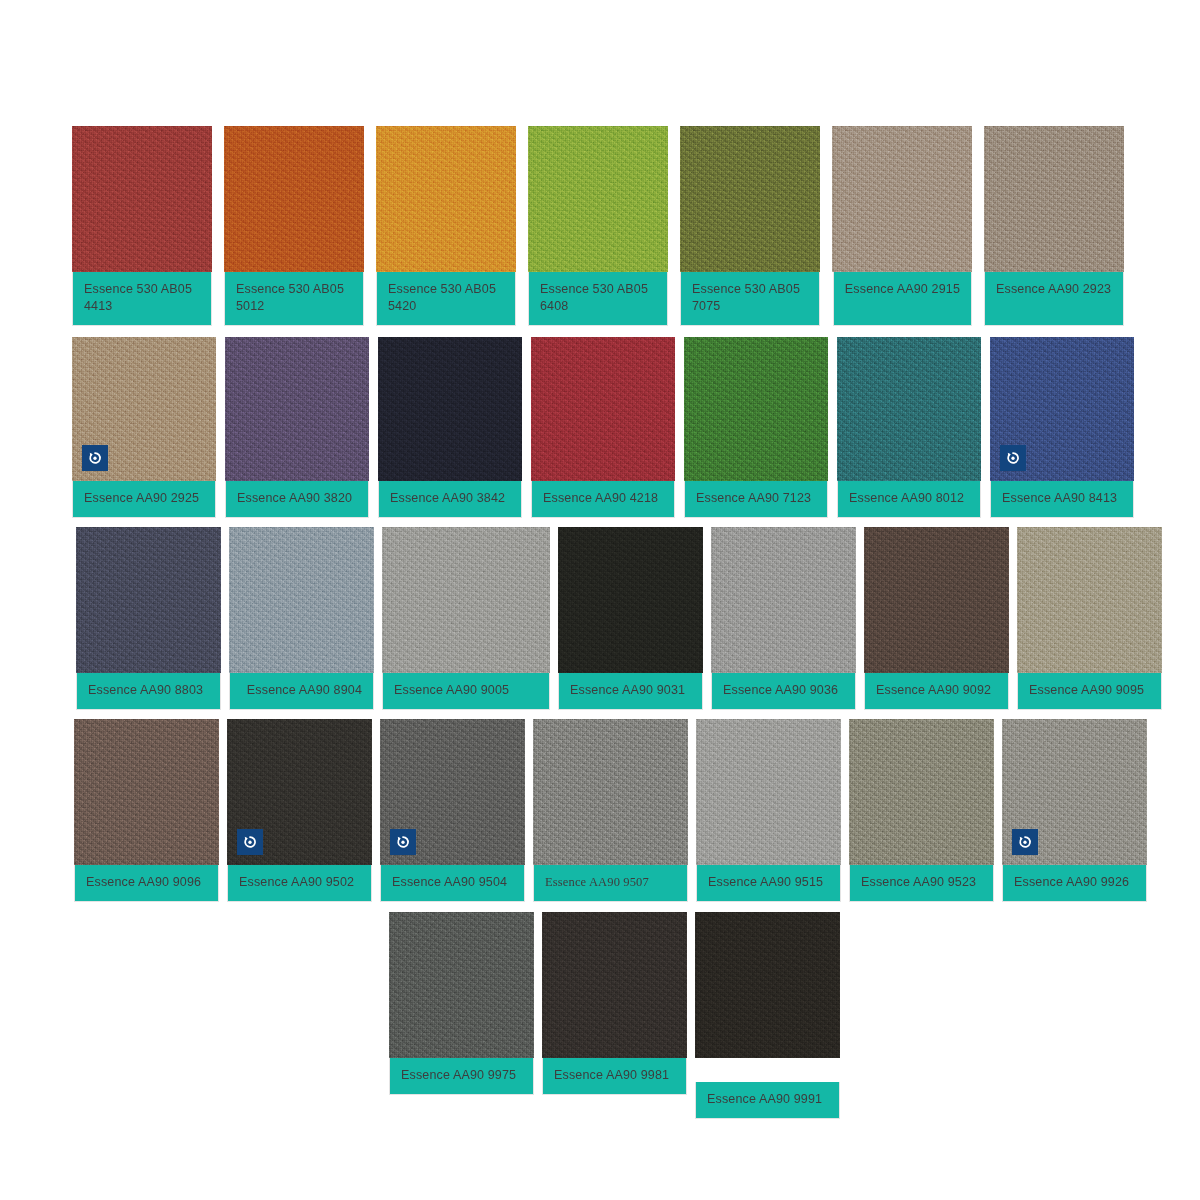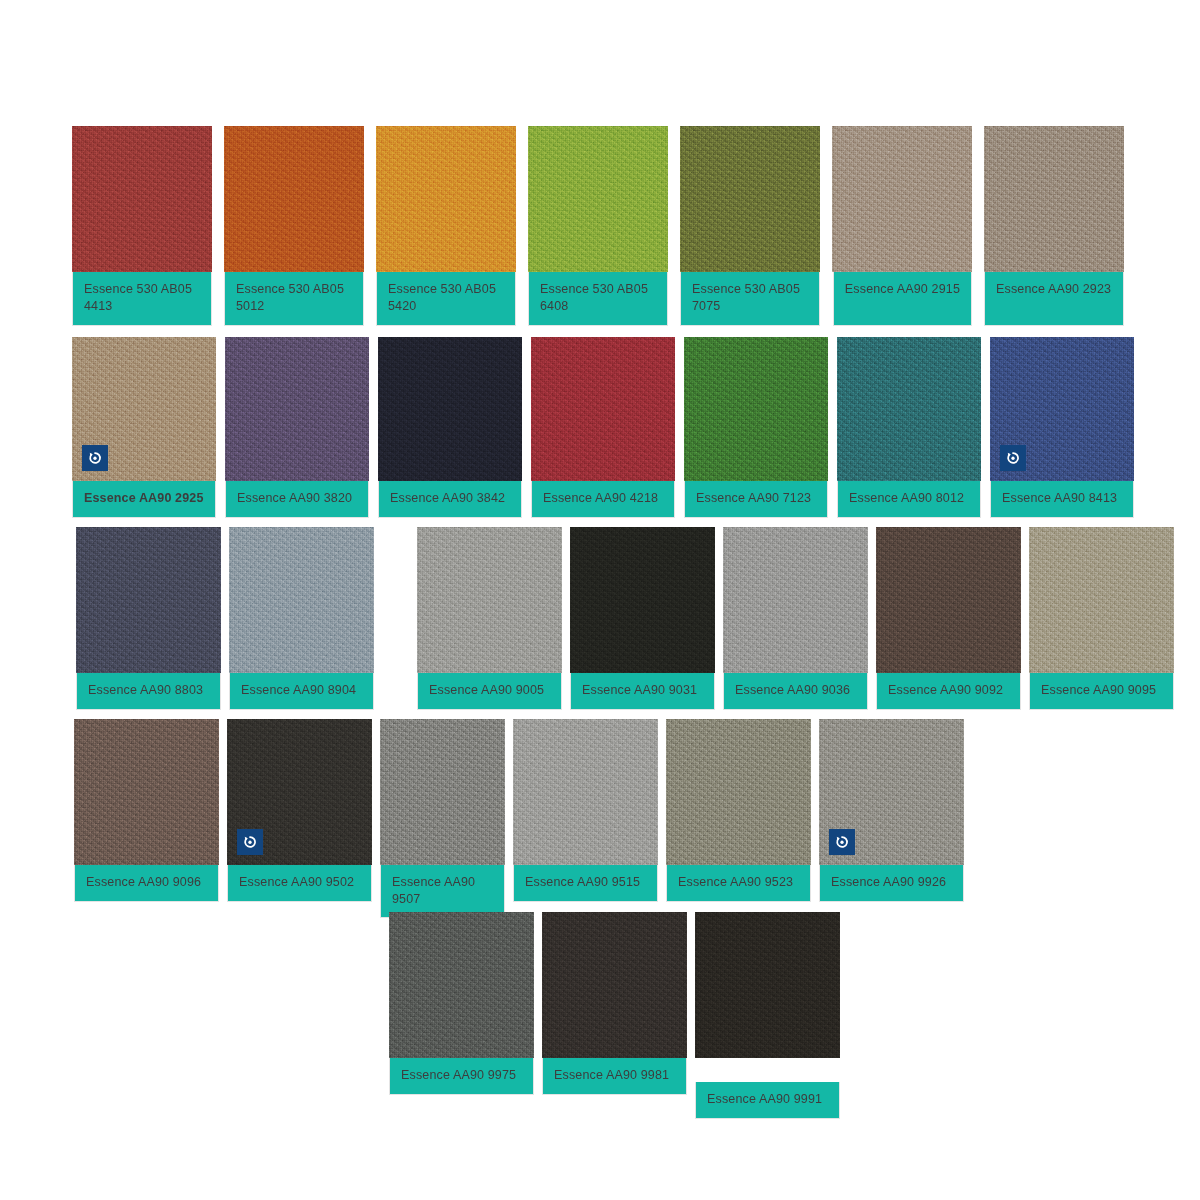--- a/index.html
+++ b/index.html
@@ -128,21 +128,21 @@
         <div class="swatch-label two-line">Essence AA90 2915</div>
       </div>
       <div class="swatch-card" style="width: 140px;">
         <div class="swatch-image" style="height: 146px; background: rgb(155, 141, 126);">
           <div class="swatch-tex"></div>
         </div>
         <div class="swatch-label two-line">Essence AA90 2923</div>
       </div>
     </div>
     <div class="swatch-row" style="left: 72px; top: 337px; gap: 9px;">
-      <div class="swatch-card" style="width: 144px; font-weight: bold;">
+      <div class="swatch-card" style="width: 144px;">
         <div class="swatch-image" style="height: 144px; background: rgb(167, 145, 118);">
           <div class="swatch-tex"></div>
           <div class="eco-badge" style="background: rgb(18, 69, 127); left: 10px; bottom: 10px;">
             <svg width="16" height="16" viewBox="0 0 24 24">
               <g>
                 <path d="M12 4.6 A7.4 7.4 0 1 1 6.7 7.0" fill="none" stroke="#ffffff" stroke-width="2.6" stroke-linecap="round"></path>
                 <path d="M4.2 4.3 L8.4 6.4 L5.0 9.6 Z" fill="#ffffff"></path>
                 <circle cx="12" cy="12.4" r="2.5" fill="#ffffff"></circle>
               </g>
             </svg>
@@ -196,27 +196,27 @@
         <div class="swatch-label one-line">Essence AA90 8413</div>
       </div>
     </div>
     <div class="swatch-row" style="left: 76px; top: 527px; gap: 8px;">
       <div class="swatch-card" style="width: 145px;">
         <div class="swatch-image" style="height: 146px; background: rgb(71, 74, 92);">
           <div class="swatch-tex"></div>
         </div>
         <div class="swatch-label one-line">Essence AA90 8803</div>
       </div>
-      <div class="swatch-card" style="width: 145px;">
+      <div class="swatch-card" style="width: 145px; text-align: right;">
         <div class="swatch-image" style="height: 146px; background: rgb(142, 155, 164);">
           <div class="swatch-tex"></div>
         </div>
         <div class="swatch-label one-line">Essence AA90 8904</div>
       </div>
-      <div class="swatch-card" style="width: 145px; margin-left: 35px;">
+      <div class="swatch-card" style="width: 168px;">
         <div class="swatch-image" style="height: 146px; background: rgb(157, 157, 153);">
           <div class="swatch-tex"></div>
         </div>
         <div class="swatch-label one-line">Essence AA90 9005</div>
       </div>
       <div class="swatch-card" style="width: 145px;">
         <div class="swatch-image" style="height: 146px; background: rgb(35, 36, 31);">
           <div class="swatch-tex"></div>
         </div>
         <div class="swatch-label one-line">Essence AA90 9031</div>
@@ -255,21 +255,36 @@
               <g>
                 <path d="M12 4.6 A7.4 7.4 0 1 1 6.7 7.0" fill="none" stroke="#ffffff" stroke-width="2.6" stroke-linecap="round"></path>
                 <path d="M4.2 4.3 L8.4 6.4 L5.0 9.6 Z" fill="#ffffff"></path>
                 <circle cx="12" cy="12.4" r="2.5" fill="#ffffff"></circle>
               </g>
             </svg>
           </div>
         </div>
         <div class="swatch-label one-line">Essence AA90 9502</div>
       </div>
-      <div class="swatch-card" style="width: 125px;">
+      <div class="swatch-card" style="width: 145px;">
+        <div class="swatch-image" style="height: 146px; background: rgb(95, 95, 93);">
+          <div class="swatch-tex"></div>
+          <div class="eco-badge" style="background: rgb(18, 69, 127); left: 10px; bottom: 10px;">
+            <svg width="16" height="16" viewBox="0 0 24 24">
+              <g>
+                <path d="M12 4.6 A7.4 7.4 0 1 1 6.7 7.0" fill="none" stroke="#ffffff" stroke-width="2.6" stroke-linecap="round"></path>
+                <path d="M4.2 4.3 L8.4 6.4 L5.0 9.6 Z" fill="#ffffff"></path>
+                <circle cx="12" cy="12.4" r="2.5" fill="#ffffff"></circle>
+              </g>
+            </svg>
+          </div>
+        </div>
+        <div class="swatch-label one-line">Essence AA90 9504</div>
+      </div>
+      <div class="swatch-card" style="width: 155px; font-family: Liberation Serif, serif;">
         <div class="swatch-image" style="height: 146px; background: rgb(131, 131, 127);">
           <div class="swatch-tex"></div>
         </div>
         <div class="swatch-label one-line">Essence AA90 9507</div>
       </div>
       <div class="swatch-card" style="width: 145px;">
         <div class="swatch-image" style="height: 146px; background: rgb(158, 158, 155);">
           <div class="swatch-tex"></div>
         </div>
         <div class="swatch-label one-line">Essence AA90 9515</div>

